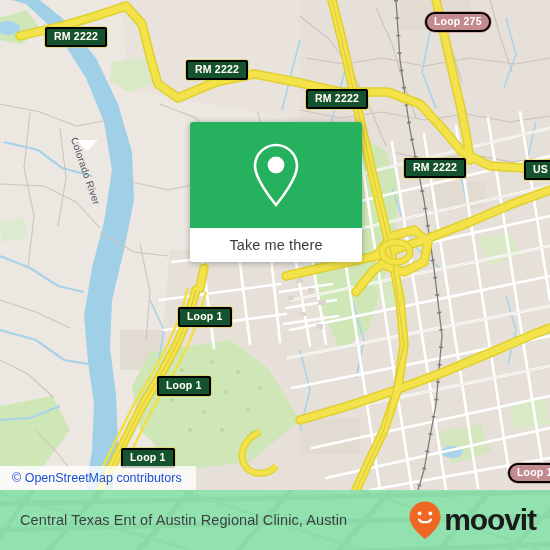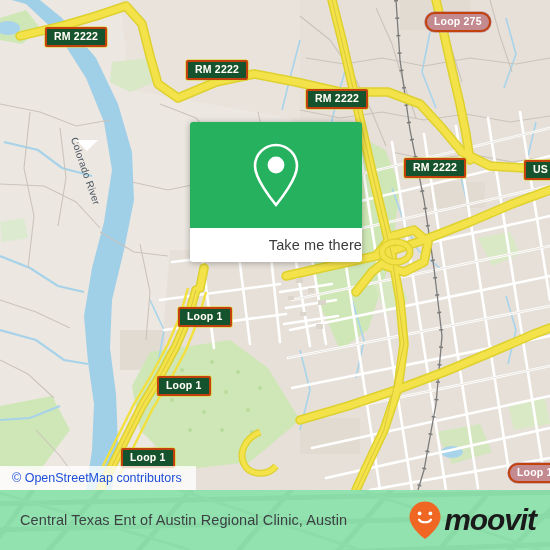--- a/index.html
+++ b/index.html
@@ -24,21 +24,21 @@
   .shield {
     position: absolute;
     font-size: 10.5px;
     font-weight: bold;
     color: #ffffff;
     letter-spacing: 0.2px;
     white-space: nowrap;
     padding: 2px 7px 3px 7px;
     text-align: center;
     line-height: 11px;
-    border: 2px solid #c2410c;
+    border: 2px solid #000000;
   }
   .shield.motorway {
     background: #14532d;
     border-radius: 2px;
     box-shadow: 0 0 0 0.6px #ded12e;
     text-shadow: 0 0 1px rgba(140,130,20,.35);
   }
   .shield.trunk {
     background: #c38a90;
     border-radius: 11px;
@@ -64,21 +64,21 @@
   }
   #popup-head {
     height: 106px;
     border-radius: 3px 3px 0 0;
     display: flex; align-items: center; justify-content: center;
   }
   #popup-body {
     background: #ffffff;
     height: 34px;
     border-radius: 0 0 3px 3px;
-    display: flex; align-items: center; justify-content: flex-end;
+    display: flex; align-items: center; justify-content: center;
   }
   #popup-body span {
     font-size: 14.5px;
     color: #3b3b3b;
     letter-spacing: .1px;
   }
   #popup-tail {
     position: absolute;
     left: 76px; top: 140px;
     width: 0; height: 0;
@@ -114,21 +114,21 @@
     left: 20px; top: 0; height: 60px;
     display: flex; align-items: center;
     font-size: 14.5px;
     color: #3c4043;
     white-space: nowrap;
     letter-spacing: .1px;
   }
   #brand {
     position: absolute;
     right: 14px; top: 0; height: 60px;
-    display: flex; align-items: center; gap: 2px; font-style: italic;
+    display: flex; align-items: center; gap: 2px;
   }
   #brand-word {
     font-size: 30px;
     font-weight: bold;
     color: #1a1a1a;
     letter-spacing: -1.1px;
     line-height: 30px;
   }
 </style>
 </head>

